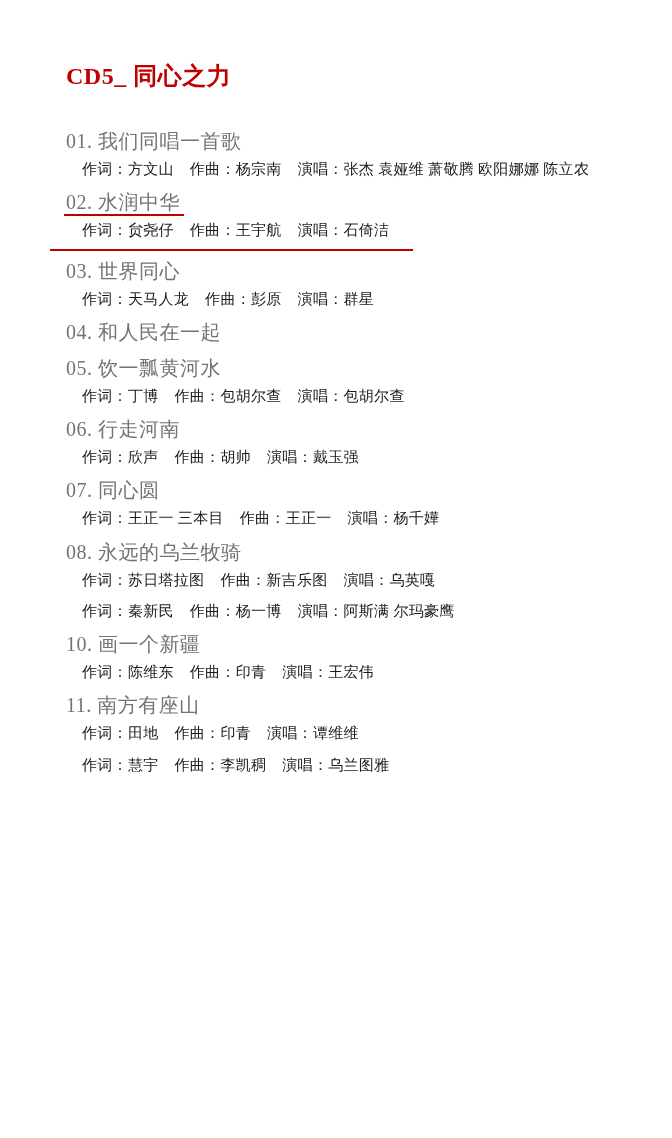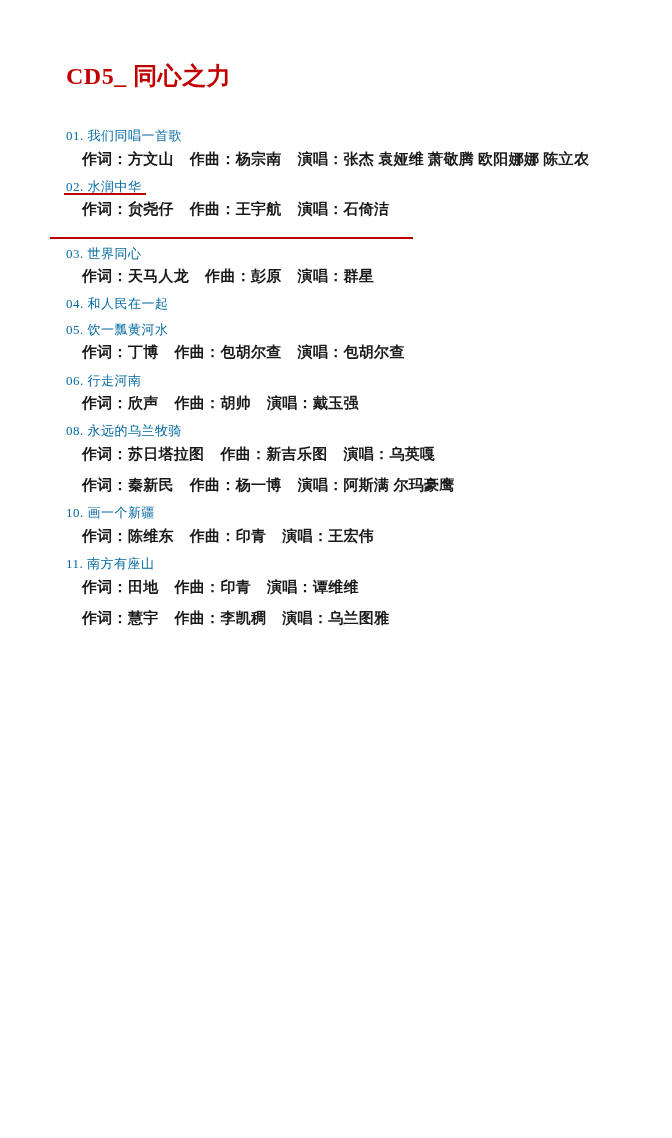--- a/index.html
+++ b/index.html
@@ -28,57 +28,56 @@
     font-size: 24px;
     letter-spacing: 0.5px;
     margin: 0 0 34px 0;
     font-family: "Liberation Serif", "DejaVu Serif", serif;
   }
   .track {
     margin-bottom: 6px;
     position: relative;
   }
   .track-title {
-    font-size: 13px;
+    font-size: 20px;
     line-height: 1.5;
-    color: #0369a1;
+    color: #737373;
     letter-spacing: 0.5px;
     display: inline-block;
     position: relative;
   }
   .credits {
     font-size: 15px;
     line-height: 1.55;
     color: #1a1a1a;
     padding-left: 16px;
     margin-top: 2px;
     letter-spacing: 0.3px;
     display: inline-block;
     position: relative;
   }
   .credit-seg {
     margin-right: 16px;
     white-space: nowrap;
-    font-weight: bold;
   }
   .credit-seg:last-child {
     margin-right: 16px;
   }
   
   .track.marked .track-title::after {
     content: "";
     position: absolute;
     left: -2px;
     right: -4px;
     bottom: 1px;
     height: 2px;
     background: #c00000;
   }
   .track.marked .credits {
-    padding-bottom: 16px;
+    padding-bottom: 7px;
   }
   .track.marked .credits::after {
     content: "";
     position: absolute;
     left: -16px;
     right: -8px;
     bottom: -1px;
     height: 2px;
     background: #c00000;
   }
@@ -109,20 +108,24 @@
       </div>
       <div class="track">
         <div><span class="track-title">05. <span>饮一瓢黄河水</span></span></div>
         <div class="credits-row"><span class="credits"><span class="credit-seg">作词：丁博</span><span class="credit-seg">作曲：包胡尔查</span><span class="credit-seg">演唱：包胡尔查</span></span></div>
       </div>
       <div class="track">
         <div><span class="track-title">06. <span>行走河南</span></span></div>
         <div class="credits-row"><span class="credits"><span class="credit-seg">作词：欣声</span><span class="credit-seg">作曲：胡帅</span><span class="credit-seg">演唱：戴玉强</span></span></div>
       </div>
       <div class="track">
+        <div><span class="track-title">07. <span>同心圆</span></span></div>
+        <div class="credits-row"><span class="credits"><span class="credit-seg">作词：王正一  三本目</span><span class="credit-seg">作曲：王正一</span><span class="credit-seg">演唱：杨千嬅</span></span></div>
+      </div>
+      <div class="track">
         <div><span class="track-title">08. <span>永远的乌兰牧骑</span></span></div>
         <div class="credits-row"><span class="credits"><span class="credit-seg">作词：苏日塔拉图</span><span class="credit-seg">作曲：新吉乐图</span><span class="credit-seg">演唱：乌英嘎</span></span></div>
       </div>
       <div class="track">
         <div class="credits-row"><span class="credits"><span class="credit-seg">作词：秦新民</span><span class="credit-seg">作曲：杨一博</span><span class="credit-seg">演唱：阿斯满  尔玛豪鹰</span></span></div>
       </div>
       <div class="track">
         <div><span class="track-title">10. <span>画一个新疆</span></span></div>
         <div class="credits-row"><span class="credits"><span class="credit-seg">作词：陈维东</span><span class="credit-seg">作曲：印青</span><span class="credit-seg">演唱：王宏伟</span></span></div>
       </div>

